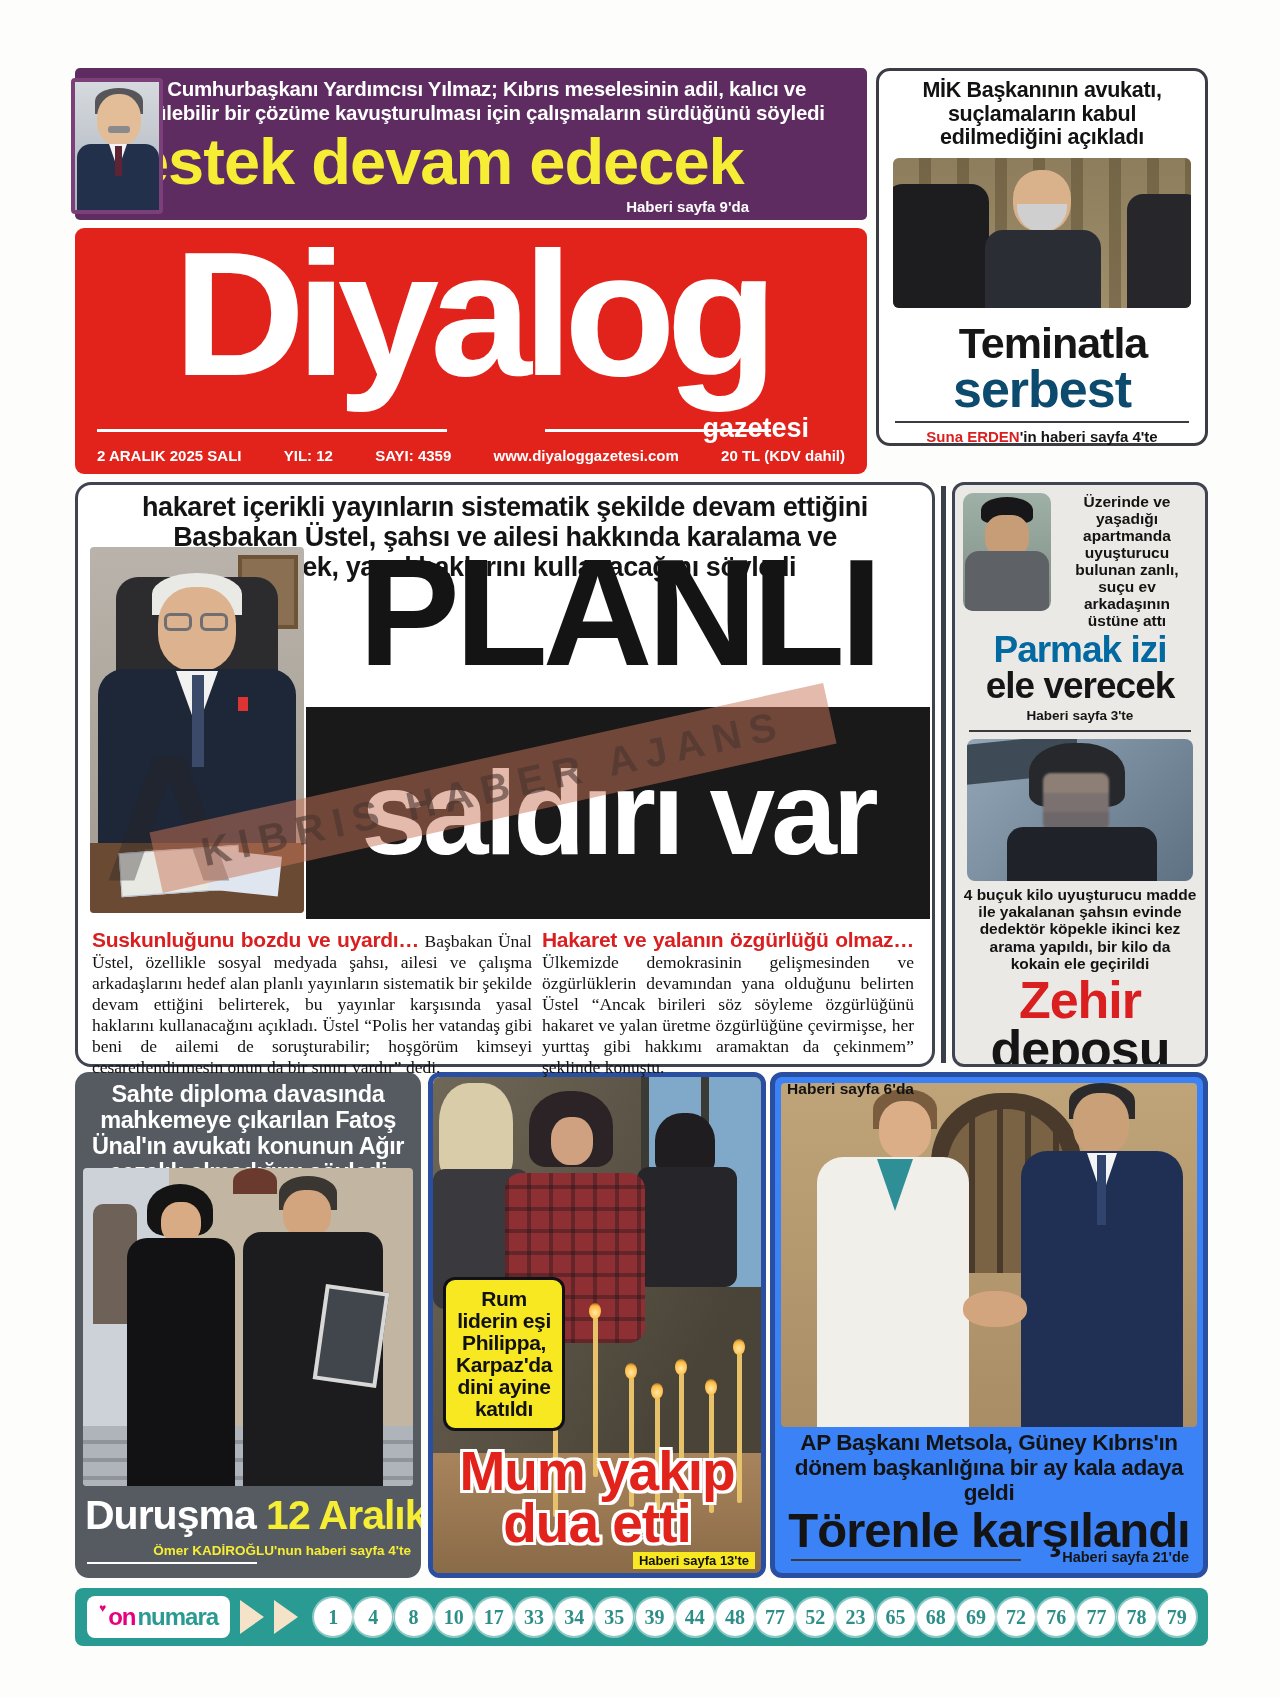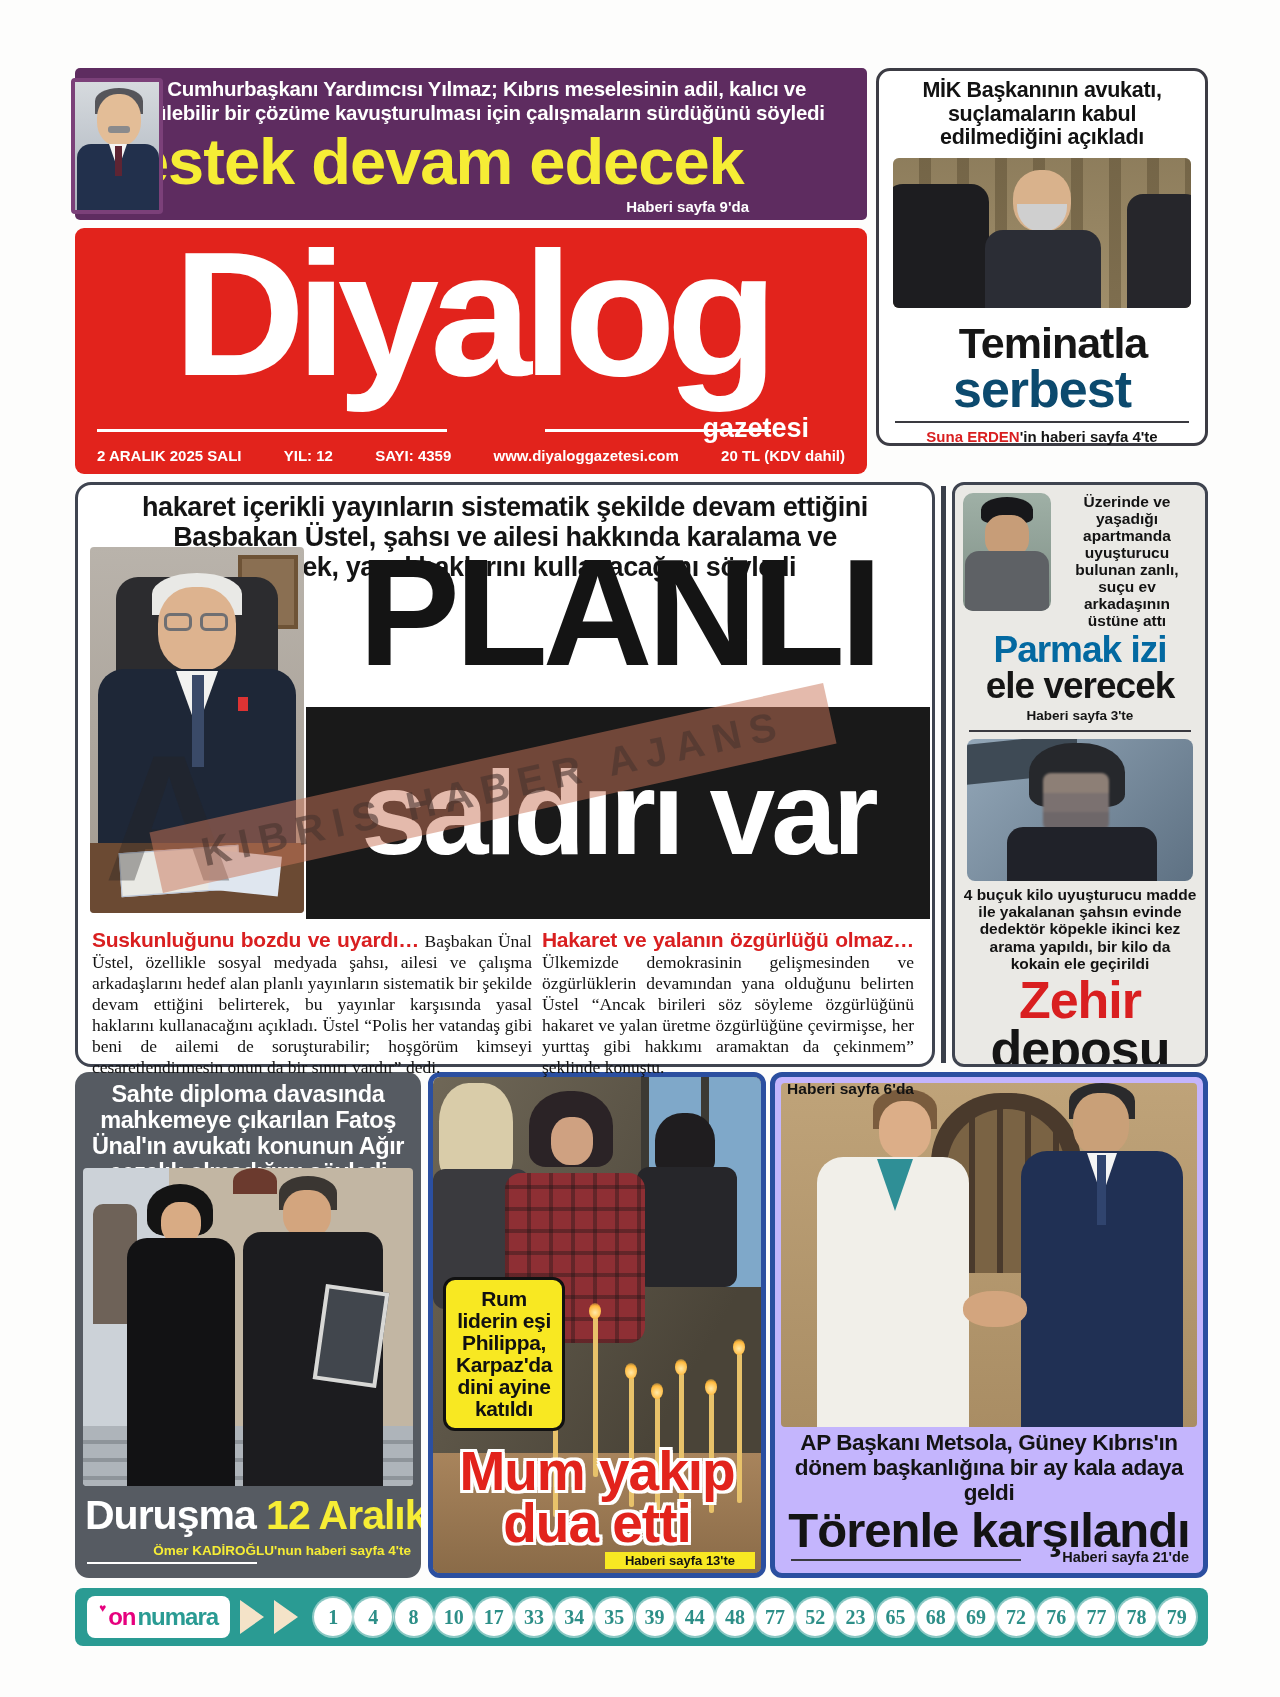--- a/index.html
+++ b/index.html
@@ -135,24 +135,24 @@
   .sc-church .w2-face { left:118px; top:40px; width:42px; height:48px; background:#cfa181; border-radius:44%; }
   .sc-church .plaid { left:72px; top:96px; width:140px; height:170px; border-radius:16px; background:#8e2f34; background-image:repeating-linear-gradient(0deg, rgba(20,20,20,.35) 0 4px, transparent 4px 22px), repeating-linear-gradient(90deg, rgba(20,20,20,.35) 0 4px, transparent 4px 22px); }
   .sc-church .boy { left:222px; top:36px; width:60px; height:60px; background:#1f1d1f; border-radius:46% 46% 20% 20%; }
   .sc-church .boy-body { left:204px; top:90px; width:100px; height:120px; background:#26262a; border-radius:12px; }
   .sc-church .base { left:0; bottom:0; width:100%; height:120px; background:linear-gradient(#a8845c,#8a6b48); }
   .candle { position:absolute; width:5px; background:#e8c26a; border-radius:2px; }
   .flame { position:absolute; width:12px; height:16px; background:radial-gradient(circle at 50% 60%, #ffe9a8, #ffb93d 60%, rgba(255,140,40,0)); border-radius:50%; }
   #bmid .label { position:absolute; left:10px; top:200px; width:122px; background:#f8e822; border:3px solid #111; border-radius:12px; padding:8px 4px; text-align:center; font-weight:700; font-size:21px; line-height:1.05; color:#111; z-index:2; letter-spacing:-0.4px; }
   #bmid .headline { position:absolute; left:0; right:0; bottom:24px; text-align:center; color:#e2231c; font-weight:700; font-size:55px; letter-spacing:-1px; line-height:0.95; z-index:2;
     text-shadow:-3px -3px 0 #fff, 3px -3px 0 #fff, -3px 3px 0 #fff, 3px 3px 0 #fff, 0 -3px 0 #fff, 0 3px 0 #fff, -3px 0 0 #fff, 3px 0 0 #fff; }
-  #bmid .pageref { position:absolute; right:6px; bottom:4px; background:#f8e822; color:#111; font-weight:700; font-size:13px; padding:1px 20px; z-index:3; }
-
-  
-  #bright { left:770px; top:1072px; width:438px; height:506px; border:5px solid #2b4fa0; border-radius:12px; background:#c4b5fd; overflow:hidden; }
+  #bmid .pageref { position:absolute; right:6px; bottom:4px; background:#f8e822; color:#111; font-weight:700; font-size:13px; padding:1px 6px; z-index:3; }
+
+  
+  #bright { left:770px; top:1072px; width:438px; height:506px; border:5px solid #2b4fa0; border-radius:12px; background:#3b82f6; overflow:hidden; }
   #br-photo { margin:6px auto 0 auto; width:416px; height:344px; border-radius:4px; }
   .sc-shake { background:linear-gradient(#bfa379,#a98d64); }
   .sc-shake .arch { left:150px; top:10px; width:150px; height:180px; background:#4a3a2c; border-radius:70px 70px 0 0; }
   .sc-shake .arch-in { left:166px; top:26px; width:118px; height:164px; background:repeating-linear-gradient(90deg,#7a6344 0 22px,#4a3a2c 22px 28px); border-radius:60px 60px 0 0; }
   .sc-shake .l-hair { left:92px; top:6px; width:64px; height:40px; background:#7a5c3e; border-radius:50% 50% 0 0; }
   .sc-shake .l-face { left:98px; top:18px; width:52px; height:58px; background:#dcae88; border-radius:44%; }
   .sc-shake .l-suit { left:36px; top:74px; width:152px; height:270px; background:#f1efe9; border-radius:26px 26px 0 0; }
   .sc-shake .l-shirt { left:96px; top:76px; width:36px; height:52px; background:#2f8f96; clip-path:polygon(0 0,100% 0,50% 100%); }
   .sc-shake .r-hair { left:288px; top:0px; width:66px; height:36px; background:#2a2a2c; border-radius:50% 50% 0 0; }
   .sc-shake .r-face { left:292px; top:10px; width:56px; height:62px; background:#c9a078; border-radius:44%; }

